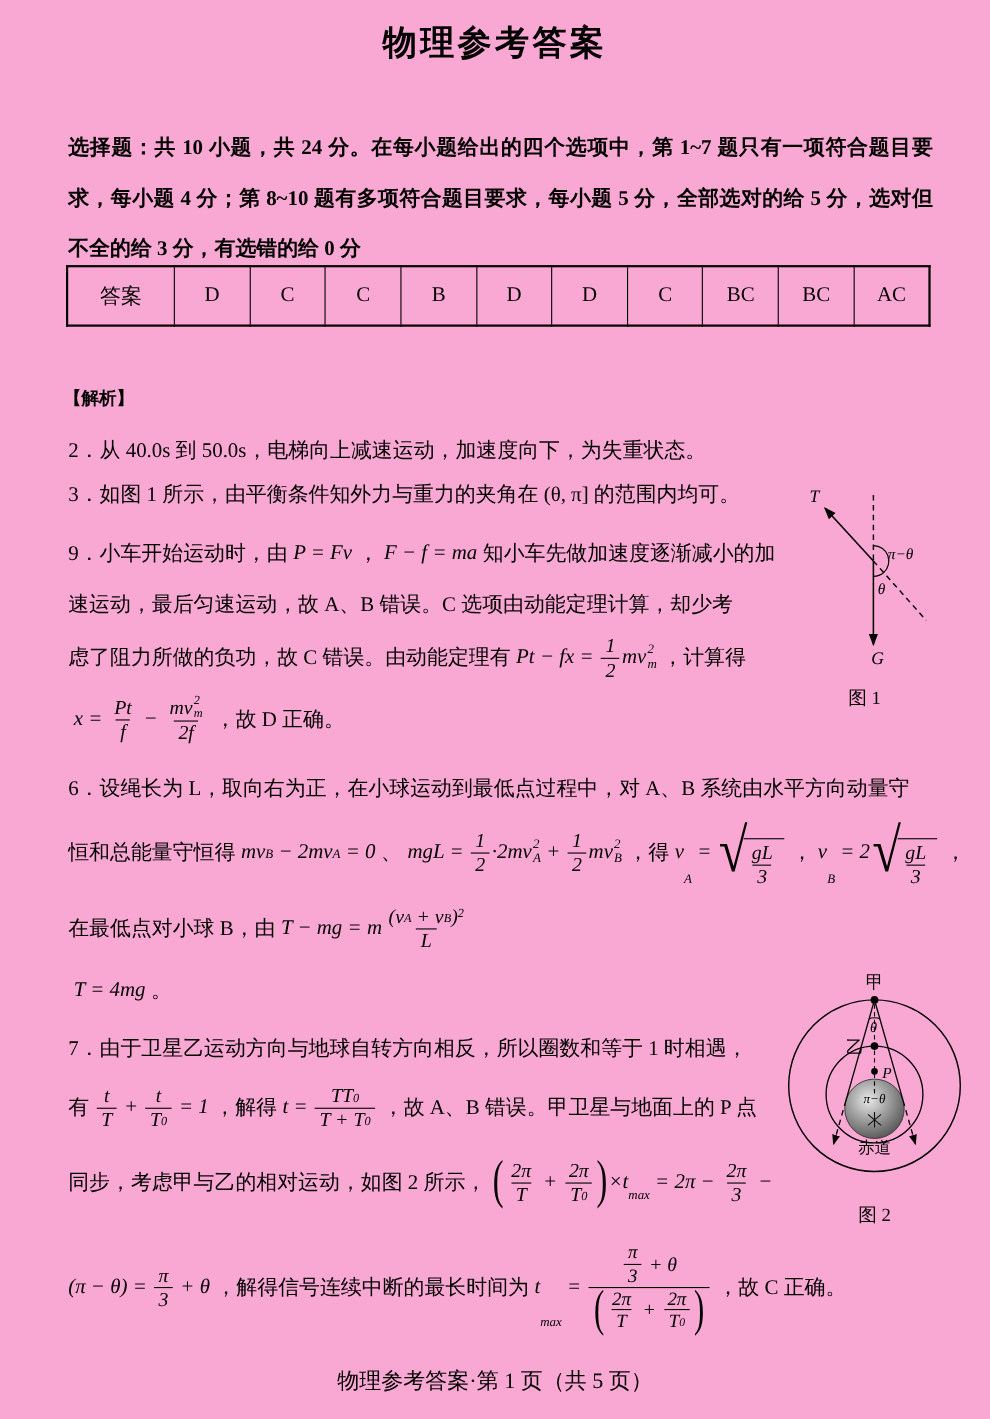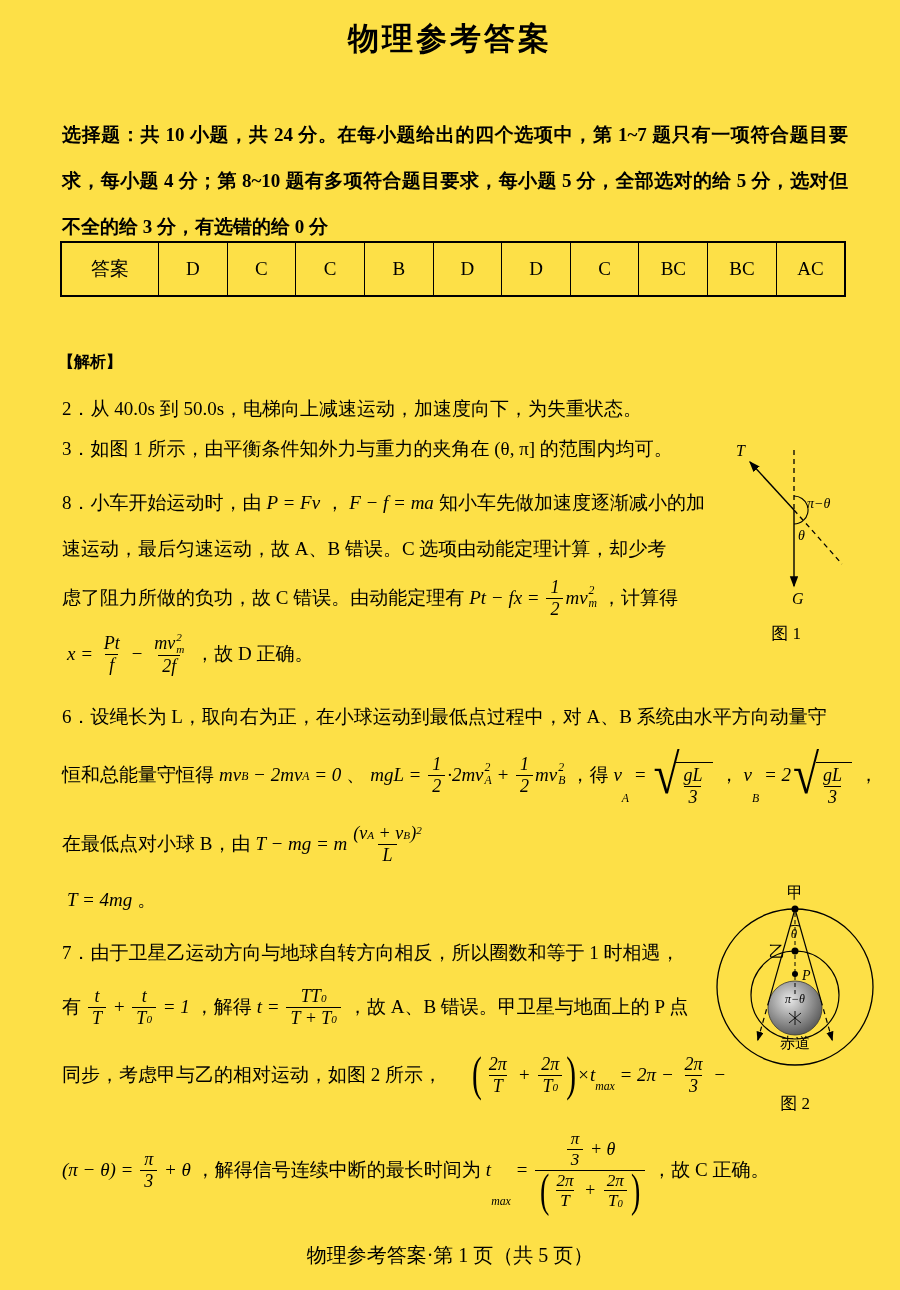--- a/index.html
+++ b/index.html
@@ -1,32 +1,32 @@
 <!DOCTYPE html>
 <html><head>
 <meta charset="utf-8">
 <style>
   html,body{margin:0;padding:0;background:#fff;}
-  .page{position:relative;width:900px;height:1290px;background:#fde047;color:#000;
+  .page{position:relative;width:900px;height:1290px;background:#f9a8d4;color:#000;
         font-family:"Liberation Serif","DejaVu Serif",serif;overflow:hidden;}
   .title{position:absolute;top:18px;left:0;width:900px;text-align:center;
          font-size:31px;font-weight:700;letter-spacing:3px;margin:0;}
   .intro{position:absolute;top:112px;left:62px;width:786px;margin:0;
          font-size:19px;font-weight:700;line-height:46px;text-align:justify;}
   table.answers{position:absolute;top:241px;left:60px;width:786px;
         border-collapse:collapse;table-layout:fixed;border:2px solid #000;}
   table.answers td{border:1px solid #000;text-align:center;height:50px;font-size:19px;}
   table.answers td.rowhead{width:94px;}
   .heading{position:absolute;top:352px;left:58px;font-size:16px;font-weight:700;}
   .item{position:absolute;left:62px;font-size:19px;white-space:nowrap;}
   .block{position:absolute;left:62px;font-size:19px;}
   .line{display:flex;align-items:center;white-space:pre;}
   .i5 .l1,.i5 .l2{height:46px;} .i5 .l3{height:52px;} .i5 .l4{height:60px;}
   .i6 .l1{height:44px;} .i6 .l2{height:72px;} .i6 .l3{height:66px;} .i6 .l4{height:46px;}
-  .i7 .l1{height:42px;} .i7 .l2{height:66px;} .i7 .l3{height:70px;gap:24px;} .i7 .l4{height:120px;}
+  .i7 .l1{height:42px;} .i7 .l2{height:66px;} .i7 .l3{height:70px;} .i7 .l4{height:120px;}
   
   .math{display:inline-flex;align-items:center;font-style:italic;white-space:pre;margin:0 5px;}
   .frac{display:inline-flex;flex-direction:column;align-items:center;margin:0 2px;
         font-size:0.95em;line-height:1.15;}
   .frac .num,.frac .den{display:inline-flex;align-items:center;justify-content:center;
         white-space:pre;padding:0 4px;}
   .frac .den{border-top:1.2px solid #000;}
   .sqrt{display:inline-flex;align-items:center;margin:0 2px;}
   .sqrt .rad{font-style:normal;font-size:2.5em;line-height:1;margin-right:-3px;
         transform:scaleY(1.18);transform-origin:center;}
@@ -70,21 +70,21 @@
   </tbody>
     </table>
 
   <div class="heading">【解析】</div>
 
   <div class="item" style="top:396px;">2．从 40.0s 到 50.0s，电梯向上减速运动，加速度向下，为失重状态。</div>
   <div class="item" style="top:436px;">3．如图 1 所示，由平衡条件知外力与重力的夹角在 (θ, π] 的范围内均可。</div>
 
   <div class="block i5" style="top:480px;width:648px;">
     <div class="line l1">
-      <span>8．小车开始运动时，由</span><span class="math">P = Fv</span><span>，</span><span class="math">F − f = ma</span><span>知小车先做加速度逐渐减小的加</span>
+      <span>9．小车开始运动时，由</span><span class="math">P = Fv</span><span>，</span><span class="math">F − f = ma</span><span>知小车先做加速度逐渐减小的加</span>
     </div>
     <div class="line l2">
       <span>速运动，最后匀速运动，故 A、B 错误。C 选项由动能定理计算，却少考</span>
     </div>
     <div class="line l3">
       <span>虑了阻力所做的负功，故 C 错误。由动能定理有</span><span class="math">Pt − fx = <span class="frac"><span class="num">1</span><span class="den">2</span></span>mv<span class="ss"><span class="s-sup">2</span><span class="s-sub">m</span></span></span><span>，计算得</span>
     </div>
     <div class="line l4">
       <span class="math">x = <span class="frac"><span class="num">Pt</span><span class="den">f</span></span> − <span class="frac"><span class="num">mv<span class="ss"><span class="s-sup">2</span><span class="s-sub">m</span></span></span><span class="den">2f</span></span></span><span>，故 D 正确。</span>
     </div>

